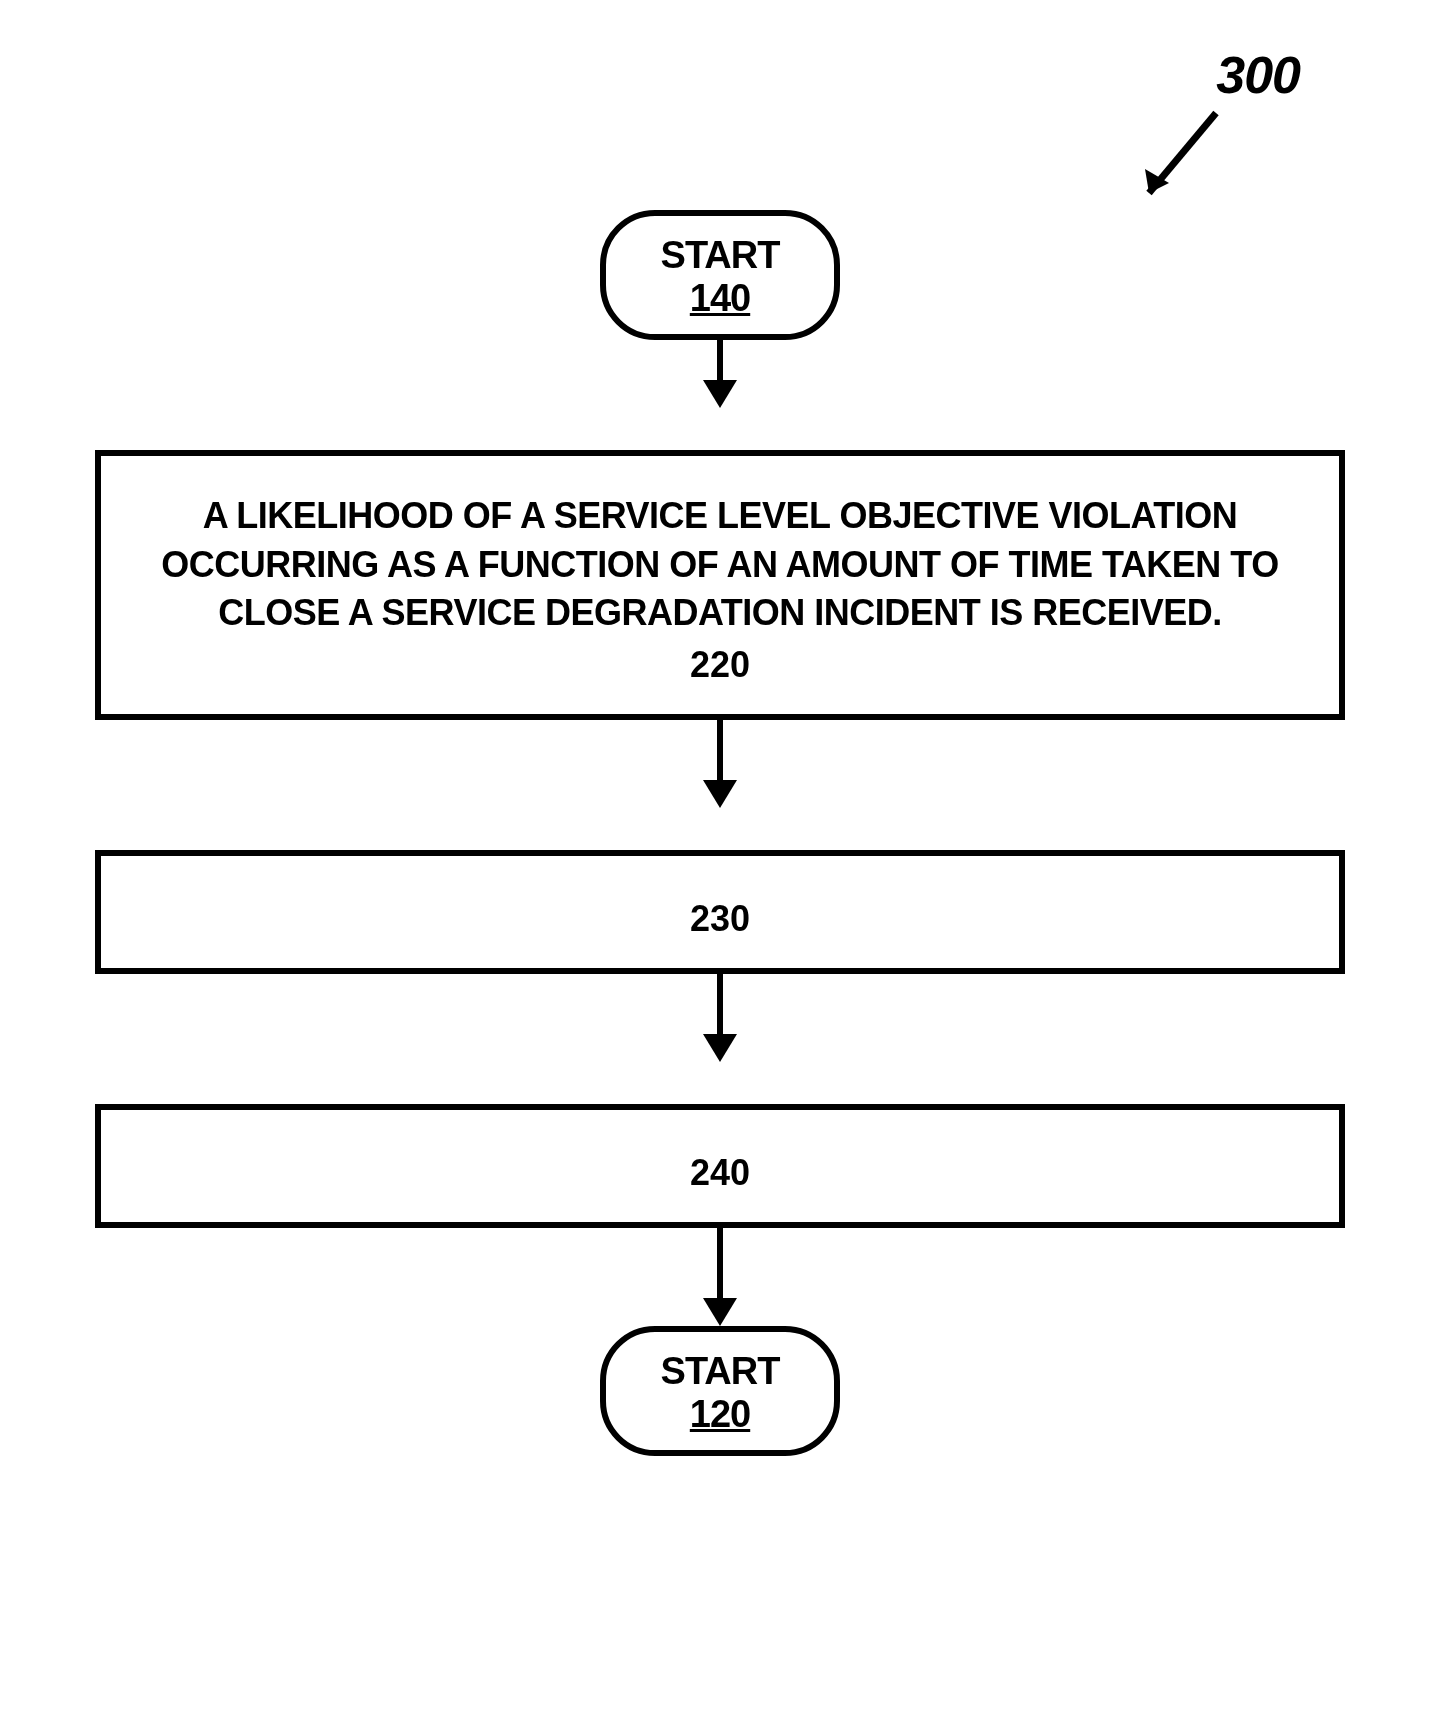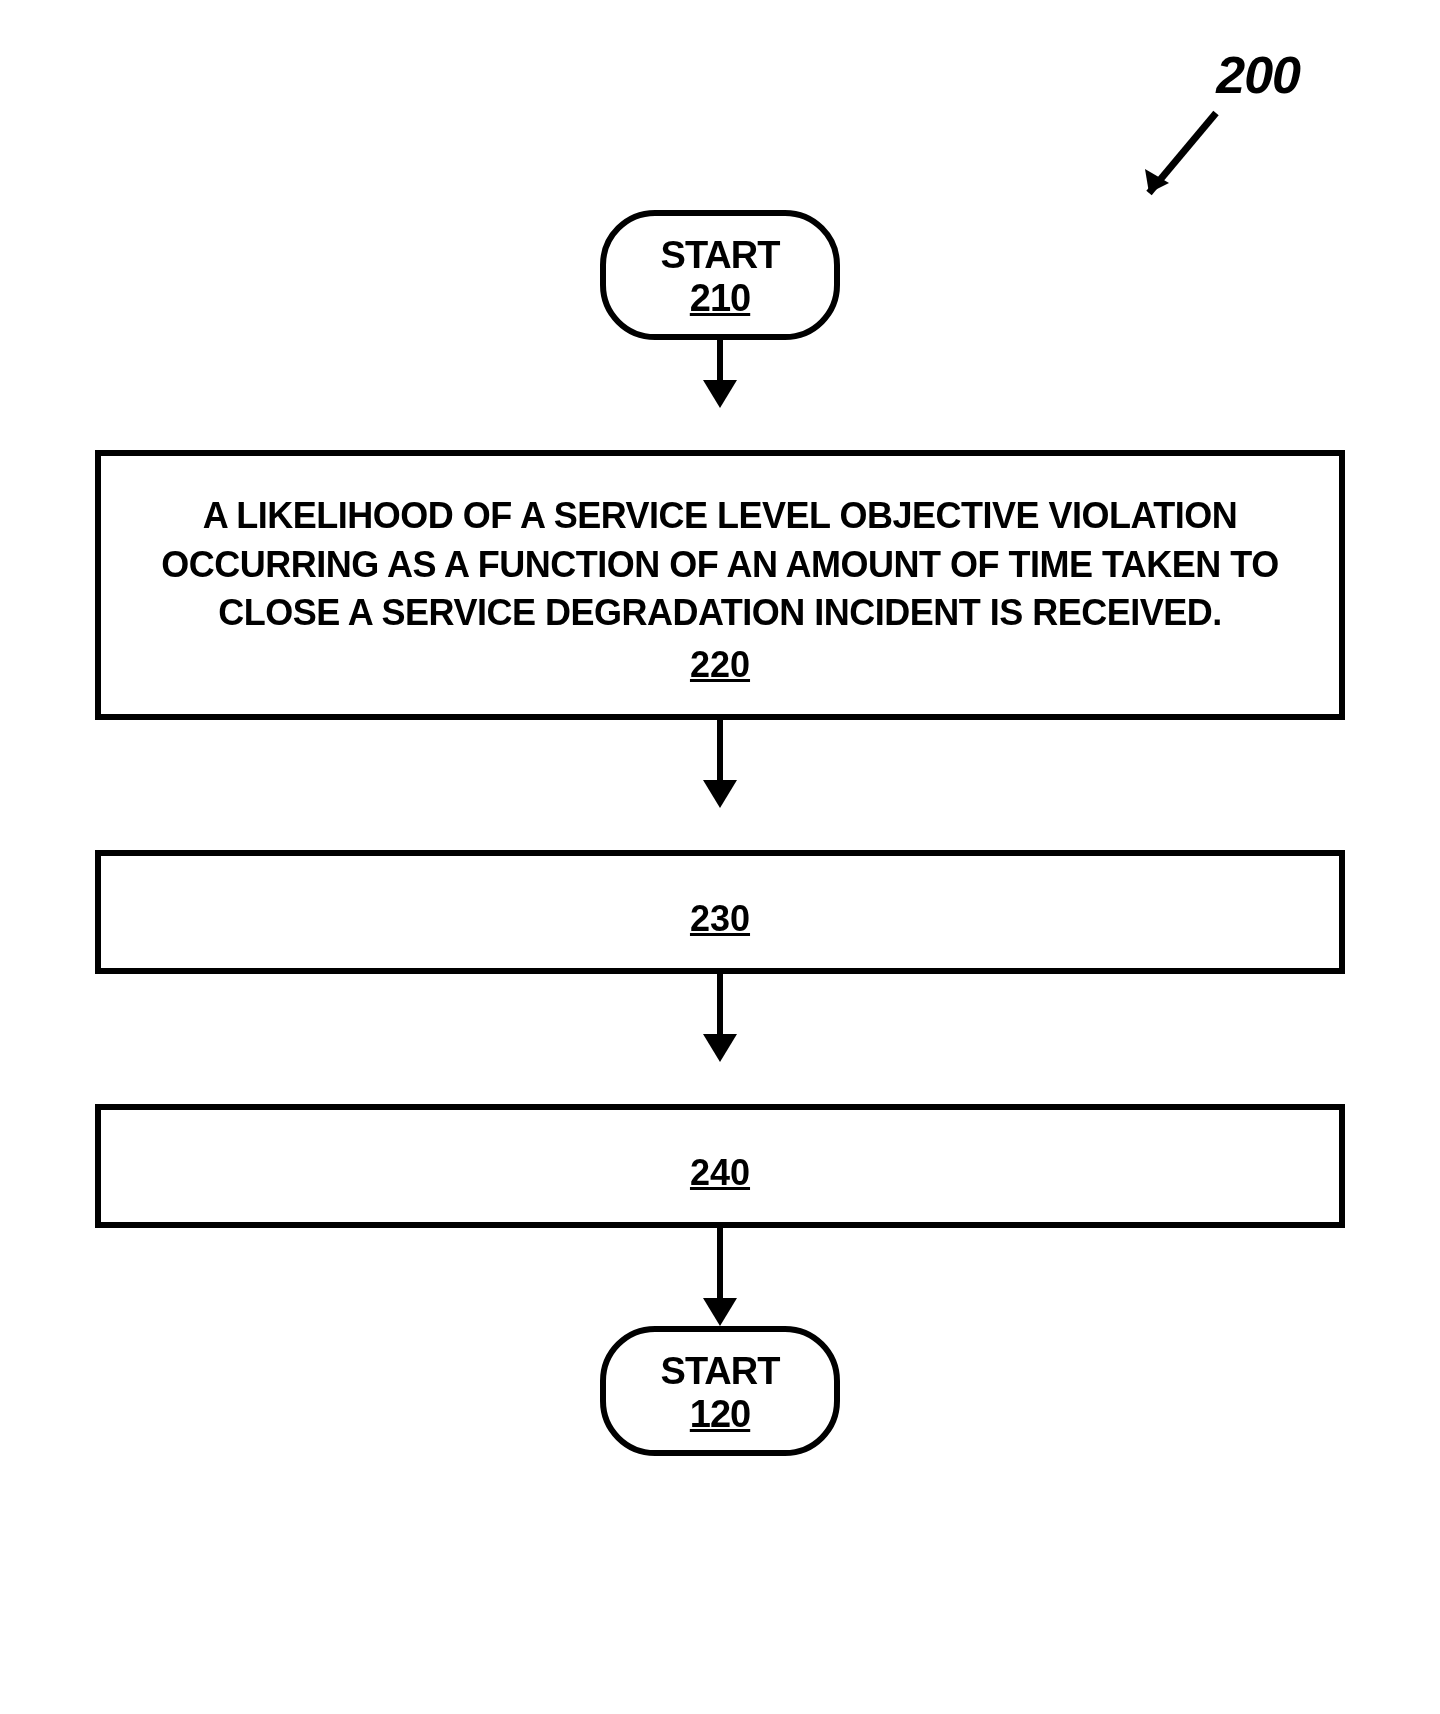--- a/index.html
+++ b/index.html
@@ -68,21 +68,20 @@
     }
     .process .txt {
       font-size: 36px;
       font-weight: 900;
       line-height: 1.35;
       letter-spacing: -0.5px;
     }
     .process .refnum {
       font-size: 36px;
       font-weight: 900;
-      text-decoration: underline;
       margin-top: 6px;
       display: inline-block;
     }
     .connector {
       display: flex;
       flex-direction: column;
       align-items: center;
     }
     .connector .line {
       width: 6px;
@@ -98,28 +97,28 @@
     }
   </style>
 </head>
 <body>
 
 <div class="referencetag">
   <svg class="arr" width="120" height="120">
     <line x1="95" y1="10" x2="28" y2="90" stroke="black" stroke-width="7"></line>
     <polygon points="28,90 24,66 48,80" fill="black"></polygon>
   </svg>
-  <span class="num">200</span>
+  <span class="num">300</span>
 </div>
 
 <div class="flowchart">
 
   <div class="terminator">
     <div class="title">START</div>
-    <div class="refnum">210</div>
+    <div class="refnum">140</div>
   </div>
 
   <div class="connector">
     <div class="line" style="height:42px"></div>
     <div class="head"></div>
   </div>
 
   <div class="process">
     <div class="txt">A LIKELIHOOD OF A SERVICE LEVEL OBJECTIVE VIOLATION OCCURRING AS A FUNCTION OF AN AMOUNT OF TIME TAKEN TO CLOSE A SERVICE DEGRADATION INCIDENT IS RECEIVED.</div>
     <div class="refnum">220</div>

